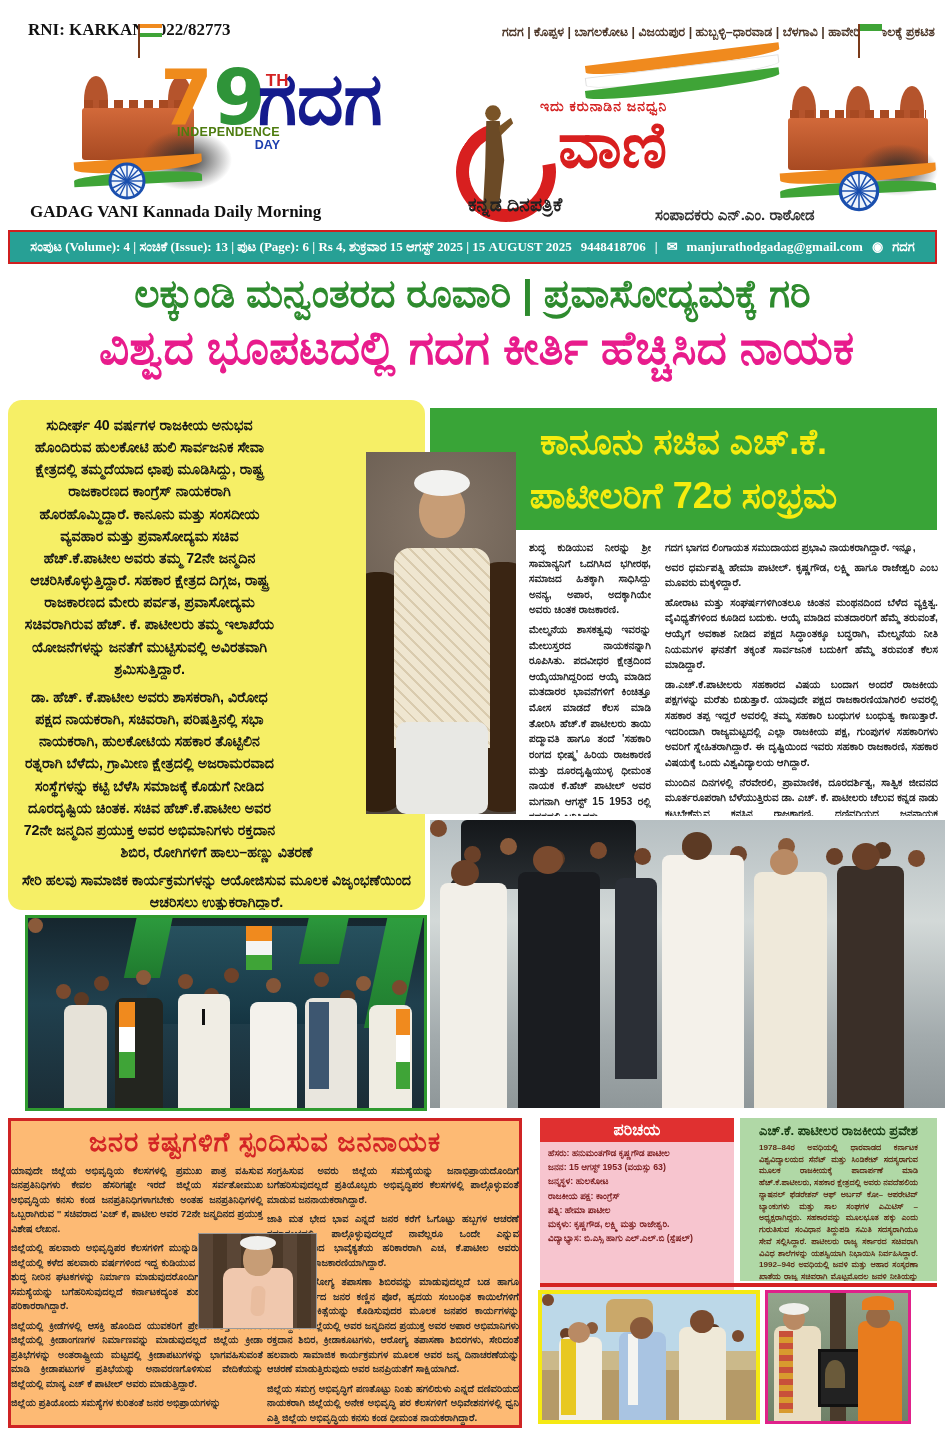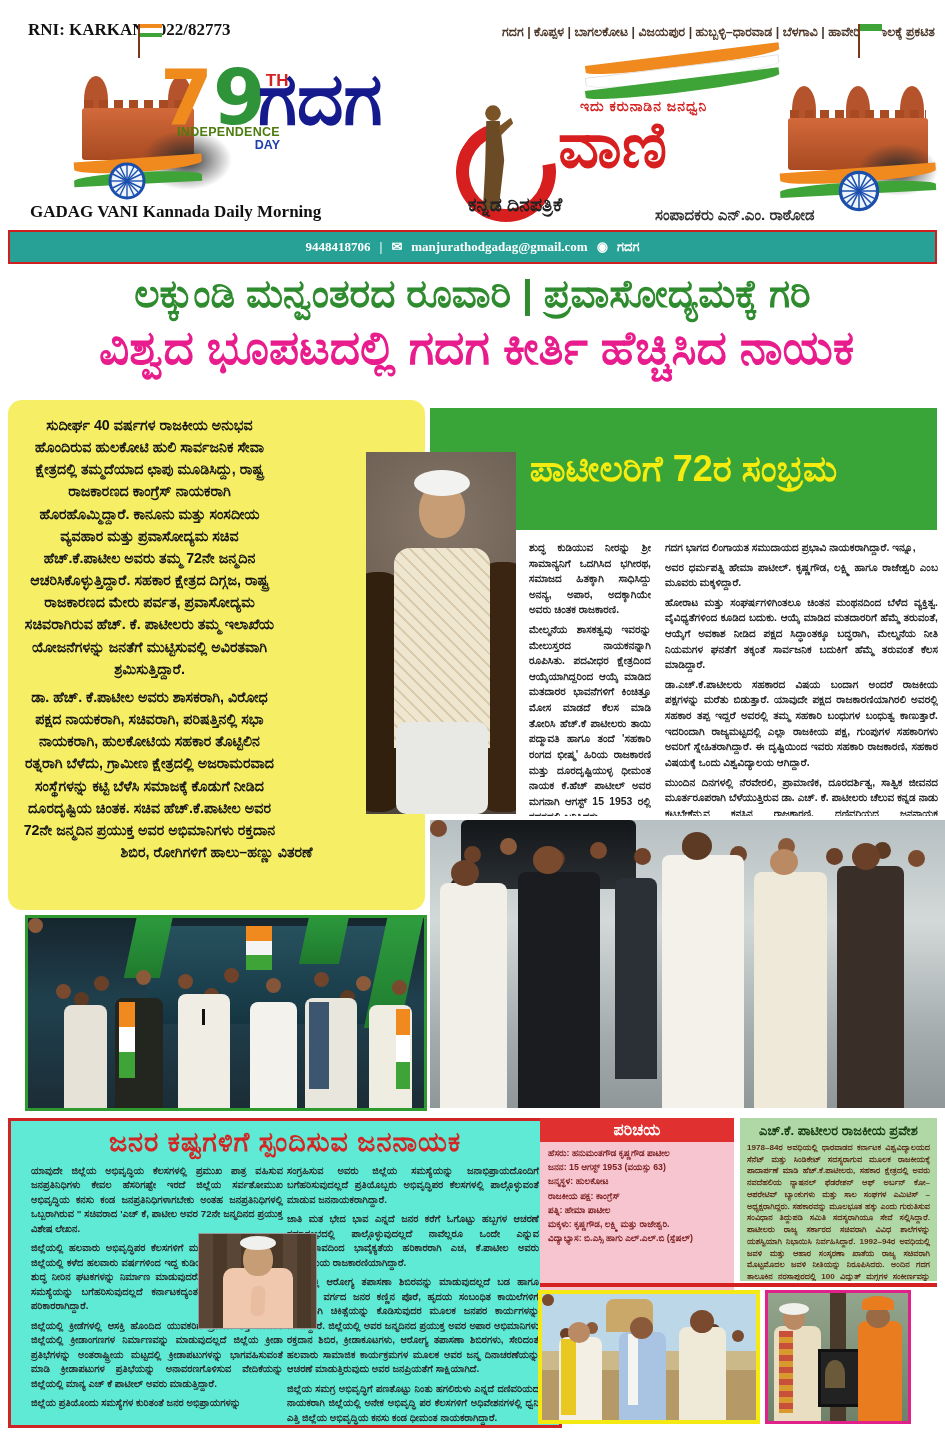--- a/index.html
+++ b/index.html
@@ -31,21 +31,21 @@
   .badge79{left:160px;top:14px;width:120px;text-align:right;line-height:1;}
   .badge79 .n{font-size:76px;font-weight:900;font-family:"DejaVu Sans",sans-serif;}
   .n7{color:#ef8b1c;} .n9{color:#2f9439;}
   .nth{font-size:17px;font-weight:900;color:#d42222;vertical-align:38px;}
   .indep{font-size:12.5px;font-weight:900;color:#4d7c0f;margin-top:-10px;letter-spacing:.3px;}
   .day{font-size:12.5px;font-weight:900;color:#1d3faf;}
   .gadag-title{left:258px;top:8px;font-size:72px;font-weight:900;color:#151b8d;line-height:1.25;}
   .swoosh{left:585px;top:8px;width:195px;height:50px;}
   .sw{position:absolute;left:0;right:0;height:13px;border-radius:0 0 100% 100%/0 0 100% 100%;transform:rotate(-7deg);}
   .sw1{top:0;background:#f08a1e;} .sw2{top:12px;background:#ffffff;border:1px solid #e0e0e0;} .sw3{top:25px;background:#3fa437;}
-  .tagline{left:580px;top:52px;font-size:14px;font-weight:900;color:#d42222;letter-spacing:1px;}
+  .tagline{left:540px;top:52px;font-size:14px;font-weight:900;color:#d42222;letter-spacing:1px;}
   .vani-logo{left:452px;top:62px;width:100px;height:105px;}
   .ring{position:absolute;left:4px;top:14px;width:74px;height:74px;border:13px solid #d81f1f;
         border-radius:50%;border-top-color:transparent;transform:rotate(35deg);}
   .statue-svg{position:absolute;left:18px;top:-6px;}
   .vani-title{left:558px;top:58px;font-size:64px;font-weight:900;color:#d81f1f;line-height:1.3;}
   .subtitle{left:468px;top:148px;font-size:19px;font-weight:900;color:#222;}
   .english-line{left:30px;top:156px;font-family:"Liberation Serif",serif;font-weight:700;font-size:17px;color:#111;}
   .editor-line{left:655px;top:160px;font-size:15px;font-weight:700;color:#333;}
 
   
@@ -90,33 +90,33 @@
 
   .pray-photo{position:absolute;left:187px;top:112px;width:117px;height:94px;border:1px solid #999;
               background:repeating-linear-gradient(90deg,#5a4636 0 14px,#4a3828 14px 28px);overflow:hidden;}
   .temple-photo{left:538px;top:1290px;width:214px;height:126px;border:4px solid #f5e913;
                 background:linear-gradient(180deg,#bcd8e8 0 45%,#cbb98a 45% 60%,#b59a68 60% 100%);}
   .swami-photo{left:765px;top:1290px;width:140px;height:128px;border:3px solid #e0218a;
                background:linear-gradient(180deg,#93a58c,#6f8168);}
 
   
   .bottom-left-box{left:8px;top:1118px;width:508px;height:296px;border:3px solid #cf2424;
-                   background:#5eead4;padding:4px 20px;overflow:hidden;}
+                   background:#fdba74;padding:4px 0;overflow:hidden;}
   .bl-title{text-align:center;font-size:27px;font-weight:900;color:#d42525;margin:2px 0 6px 0;letter-spacing:1px;}
   .bl-cols{display:flex;gap:4px;}
   .bl-col{flex:1;font-size:9.8px;font-weight:600;line-height:1.48;text-align:justify;color:#2a2a2a;}
   .bl-col p{margin:0 0 5px 0;}
 
   
   .pink-box{left:540px;top:1118px;width:194px;height:211px;background:#f7c5cf;overflow:hidden;}
   .pink-header{background:#e03030;color:#fff;text-align:center;font-weight:900;font-size:16px;padding:3px 0;}
   .pink-body{padding:5px 8px;font-size:8.8px;font-weight:700;color:#7c2020;line-height:1.5;}
   .pink-body div{margin-bottom:1px;}
   .green-politics-box{left:740px;top:1118px;width:197px;height:163px;background:#b0d8a6;
-                      padding:3px 7px;overflow:hidden;box-sizing:border-box;}
+                      padding:3px 19px;overflow:hidden;box-sizing:border-box;}
   .gp-title{text-align:center;font-size:13px;font-weight:900;color:#15380f;margin:2px 0 3px 0;}
   .gp-body{font-size:8.1px;font-weight:600;color:#5c2d15;line-height:1.45;text-align:justify;}
   .red-divider{left:540px;top:1283px;width:397px;height:4px;background:#d42222;}
 </style>
 </head>
 <body>
 
 <div id="page">
 
   <div class="abs rni">RNI: KARKAN/2022/82773</div>
@@ -198,38 +198,41 @@
         </g>
       </svg>
     </div>
 
     <div class="abs subtitle">ಕನ್ನಡ ದಿನಪತ್ರಿಕೆ</div>
     <div class="abs english-line">GADAG VANI Kannada Daily Morning</div>
     <div class="abs editor-line">ಸಂಪಾದಕರು ಎನ್.ಎಂ. ರಾಠೋಡ</div>
   </div>
 
   <div class="abs info-bar">
+    <span>ಸಂಪುಟ (Volume): 4 | ಸಂಚಿಕೆ (Issue): 13 | ಪುಟ (Page): 6 | Rs 4, ಶುಕ್ರವಾರ 15 ಆಗಸ್ಟ್ 2025 | 15 AUGUST 2025</span>
     <span>9448418706</span>
     <span>|</span>
     <span class="env-icon">✉</span>
     <span>manjurathodgadag@gmail.com</span>
     <span class="loc-icon">◉</span>
     <span>ಗದಗ</span>
   </div>
 
   <div class="abs headline1">ಲಕ್ಕುಂಡಿ ಮನ್ವಂತರದ ರೂವಾರಿ | ಪ್ರವಾಸೋದ್ಯಮಕ್ಕೆ ಗರಿ</div>
   <div class="abs headline2">ವಿಶ್ವದ ಭೂಪಟದಲ್ಲಿ ಗದಗ ಕೀರ್ತಿ ಹೆಚ್ಚಿಸಿದ ನಾಯಕ</div>
 
   <div class="abs yellow-box">
     <div class="yb-float"></div>
     <p>ಸುದೀರ್ಘ 40 ವರ್ಷಗಳ ರಾಜಕೀಯ ಅನುಭವ ಹೊಂದಿರುವ ಹುಲಕೋಟಿ ಹುಲಿ ಸಾರ್ವಜನಿಕ ಸೇವಾ ಕ್ಷೇತ್ರದಲ್ಲಿ ತಮ್ಮದೆಯಾದ ಛಾಪು ಮೂಡಿಸಿದ್ದು, ರಾಷ್ಟ್ರ ರಾಜಕಾರಣದ ಕಾಂಗ್ರೆಸ್ ನಾಯಕರಾಗಿ ಹೊರಹೊಮ್ಮಿದ್ದಾರೆ. ಕಾನೂನು ಮತ್ತು ಸಂಸದೀಯ ವ್ಯವಹಾರ ಮತ್ತು ಪ್ರವಾಸೋದ್ಯಮ ಸಚಿವ ಹೆಚ್.ಕೆ.ಪಾಟೀಲ ಅವರು ತಮ್ಮ 72ನೇ ಜನ್ಮದಿನ ಆಚರಿಸಿಕೊಳ್ಳುತ್ತಿದ್ದಾರೆ. ಸಹಕಾರ ಕ್ಷೇತ್ರದ ದಿಗ್ಗಜ, ರಾಷ್ಟ್ರ ರಾಜಕಾರಣದ ಮೇರು ಪರ್ವತ, ಪ್ರವಾಸೋದ್ಯಮ ಸಚಿವರಾಗಿರುವ ಹೆಚ್. ಕೆ. ಪಾಟೀಲರು ತಮ್ಮ ಇಲಾಖೆಯ ಯೋಜನೆಗಳನ್ನು ಜನತೆಗೆ ಮುಟ್ಟಿಸುವಲ್ಲಿ ಅವಿರತವಾಗಿ ಶ್ರಮಿಸುತ್ತಿದ್ದಾರೆ.</p>
     <p>ಡಾ. ಹೆಚ್. ಕೆ.ಪಾಟೀಲ ಅವರು ಶಾಸಕರಾಗಿ, ವಿರೋಧ ಪಕ್ಷದ ನಾಯಕರಾಗಿ, ಸಚಿವರಾಗಿ, ಪರಿಷತ್ತಿನಲ್ಲಿ ಸಭಾ ನಾಯಕರಾಗಿ, ಹುಲಕೋಟಿಯ ಸಹಕಾರ ತೊಟ್ಟಿಲಿನ ರತ್ನರಾಗಿ ಬೆಳೆದು, ಗ್ರಾಮೀಣ ಕ್ಷೇತ್ರದಲ್ಲಿ ಅಜರಾಮರವಾದ ಸಂಸ್ಥೆಗಳನ್ನು ಕಟ್ಟಿ ಬೆಳೆಸಿ ಸಮಾಜಕ್ಕೆ ಕೊಡುಗೆ ನೀಡಿದ ದೂರದೃಷ್ಟಿಯ ಚಿಂತಕ. ಸಚಿವ ಹೆಚ್.ಕೆ.ಪಾಟೀಲ ಅವರ 72ನೇ ಜನ್ಮದಿನ ಪ್ರಯುಕ್ತ ಅವರ ಅಭಿಮಾನಿಗಳು ರಕ್ತದಾನ ಶಿಬಿರ, ರೋಗಿಗಳಿಗೆ ಹಾಲು–ಹಣ್ಣು ವಿತರಣೆ</p>
+    <p>ಸೇರಿ ಹಲವು ಸಾಮಾಜಿಕ ಕಾರ್ಯಕ್ರಮಗಳನ್ನು ಆಯೋಜಿಸುವ ಮೂಲಕ ವಿಜೃಂಭಣೆಯಿಂದ ಆಚರಿಸಲು ಉತ್ಸುಕರಾಗಿದ್ದಾರೆ.</p>
   </div>
 
   <div class="abs green-box">
+    <div>ಕಾನೂನು ಸಚಿವ ಎಚ್.ಕೆ.</div>
     <div>ಪಾಟೀಲರಿಗೆ 72ರ ಸಂಭ್ರಮ</div>
   </div>
 
   <div class="abs scene portrait">
     <div style="position:absolute;left:0;top:0;right:0;bottom:0;background:radial-gradient(circle at 50% 20%,#857668,#4e443b 85%);"></div>
     <div style="position:absolute;left:-14px;top:120px;width:52px;height:240px;background:#32200f;border-radius:22px;"></div>
     <div style="position:absolute;right:-14px;top:110px;width:54px;height:250px;background:#3a2513;border-radius:22px;"></div>
     <div style="position:absolute;left:28px;top:96px;width:96px;height:200px;border-radius:16px 16px 0 0;background:repeating-linear-gradient(45deg,#efe6d0 0 7px,#d9cbae 7px 9px);"></div>
     <div style="position:absolute;left:30px;top:270px;width:92px;height:92px;background:#e8e8e4;border-radius:10px;"></div>
     <div style="position:absolute;left:53px;top:30px;width:46px;height:56px;border-radius:50% 50% 46% 46%;background:#c79d76;"></div>

